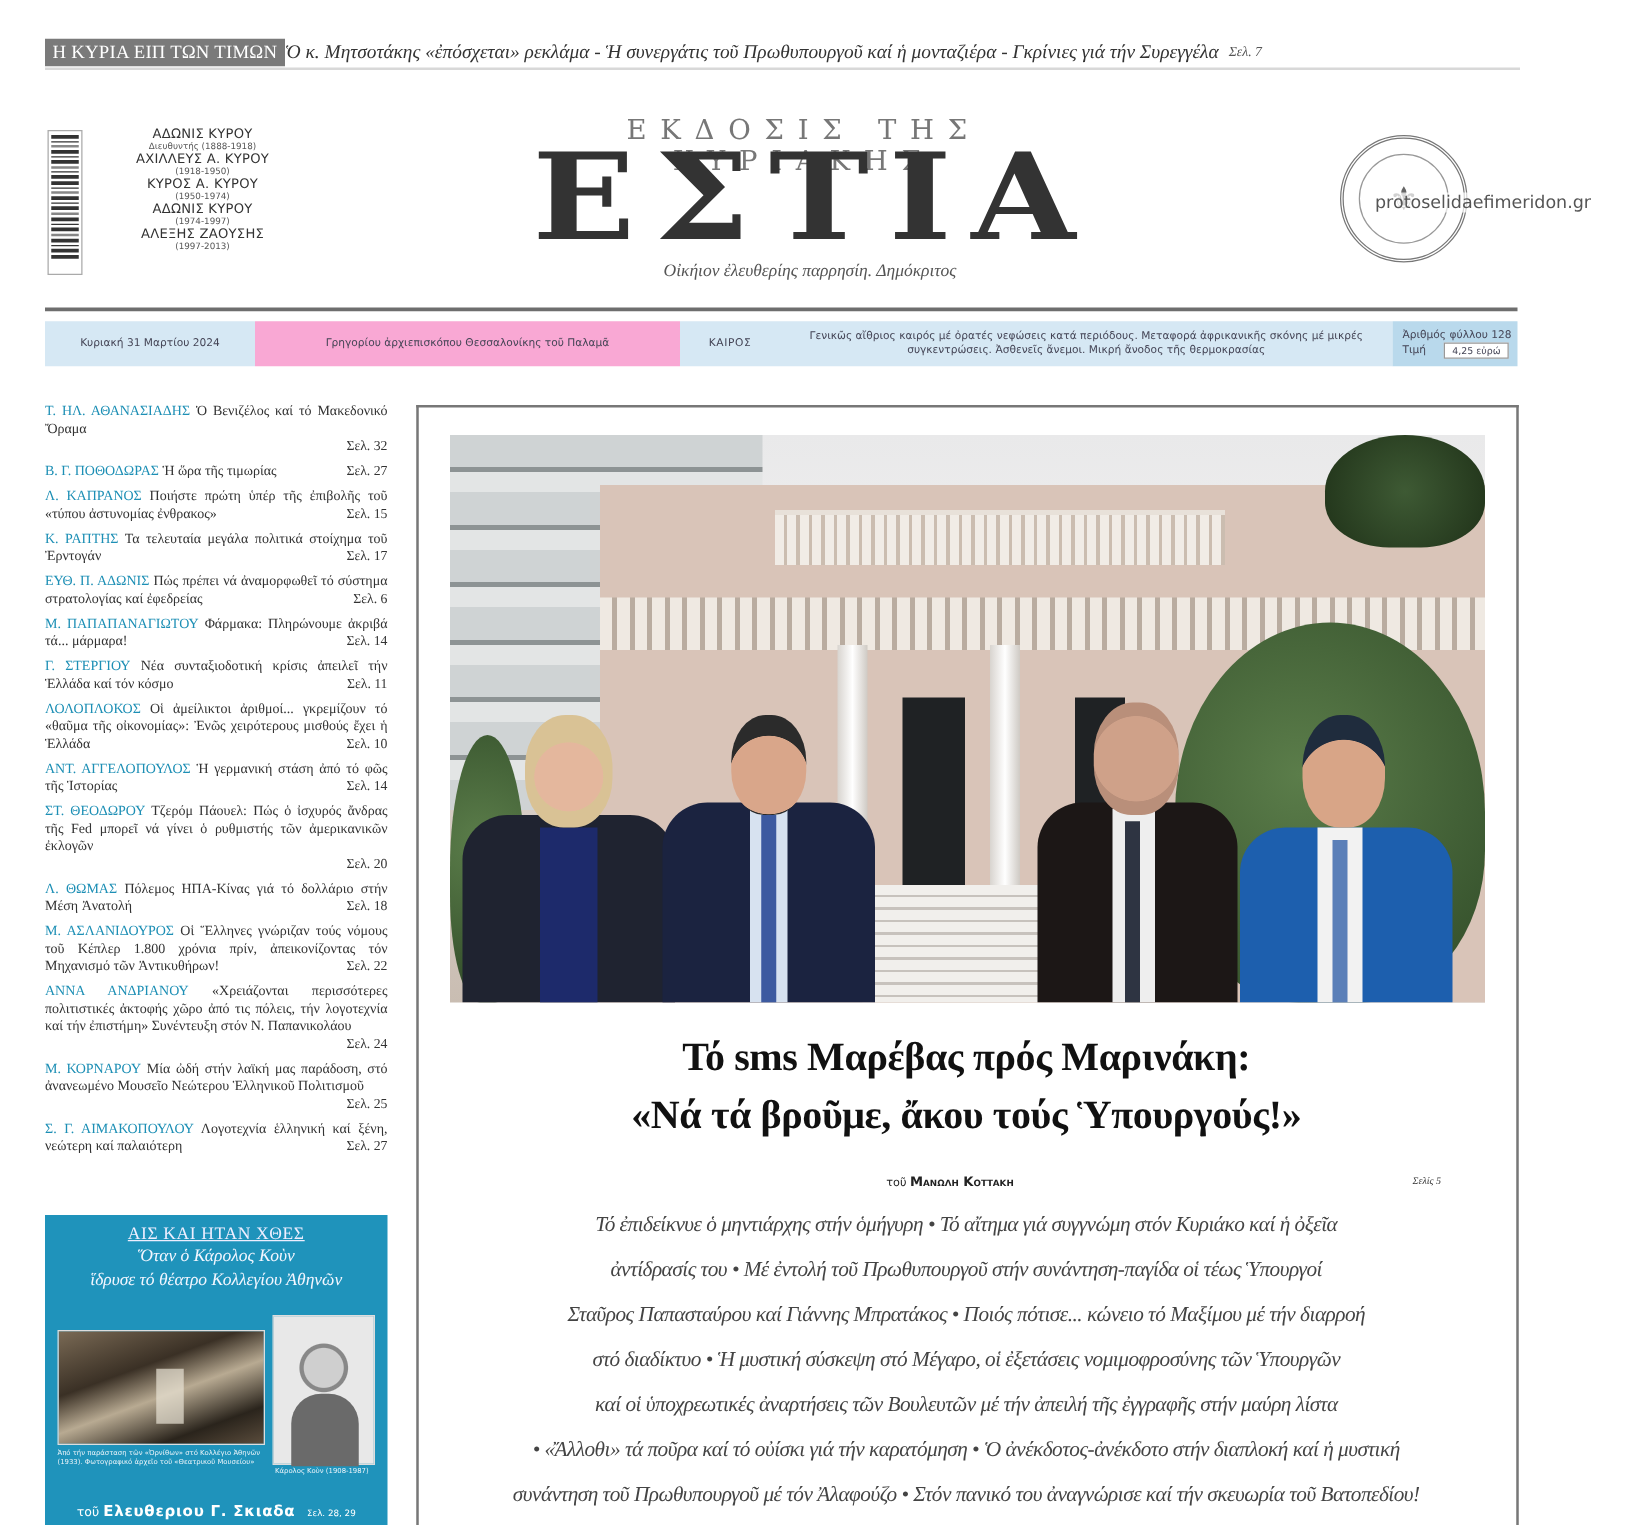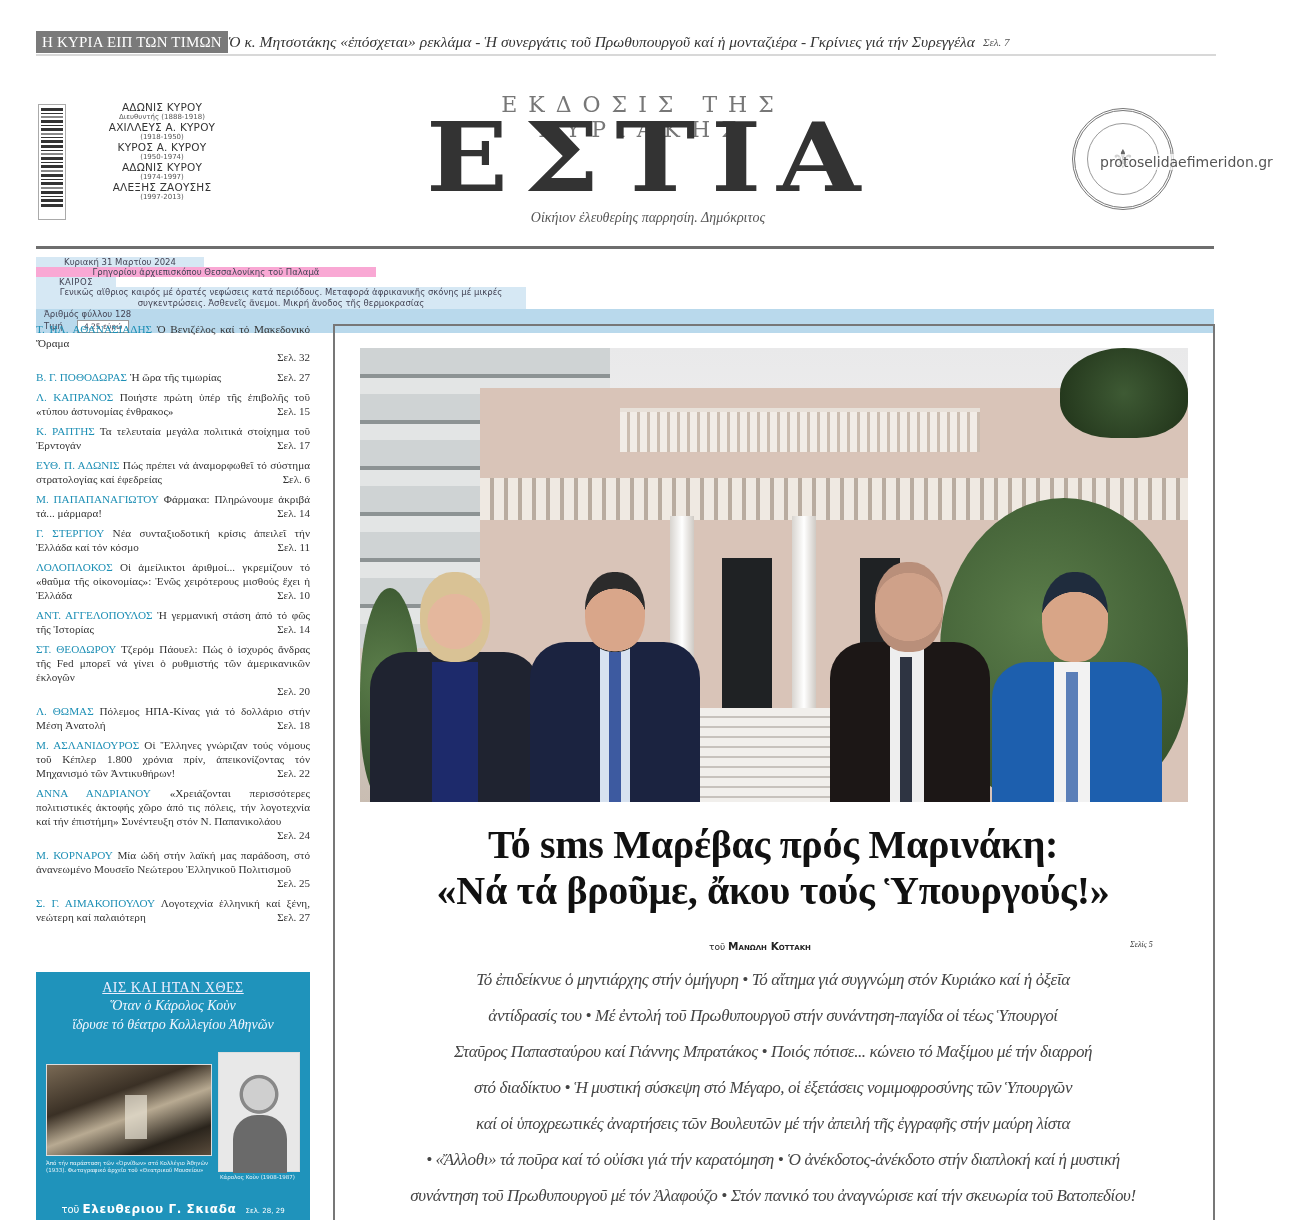--- a/index.html
+++ b/index.html
@@ -26,21 +26,21 @@
   .logo { position: absolute; left: 396px; top: 108px; width: 510px; text-align: center; font-family: "DejaVu Serif", serif; font-weight: bold; font-size: 96px; line-height: 100px; color: #333; letter-spacing: 14px; transform: scaleX(1.12); transform-origin: center; }
   .motto { position: absolute; left: 398px; top: 210px; width: 500px; text-align: center; font-style: italic; font-size: 14px; color: #555; }
 
   .seal { position: absolute; left: 1072px; top: 108px; width: 102px; height: 102px; border-radius: 50%; border: 3px double #777; display: flex; align-items: center; justify-content: center; }
   .seal .inner { width: 72px; height: 72px; border-radius: 50%; border: 1px solid #999; display: flex; align-items: center; justify-content: center; font-size: 26px; color: #666; }
   .seal-url { position: absolute; left: 1100px; top: 154px; font-family: "DejaVu Sans", sans-serif; font-size: 14px; color: #555; background: rgba(255,255,255,0.7); }
 
   .masthead-rule { position: absolute; left: 36px; top: 246px; width: 1178px; height: 3px; background: #6e6e6e; }
 
   
-  .infobar { position: absolute; left: 36px; top: 257px; width: 1178px; height: 36px; display: flex; font-family: "DejaVu Sans", sans-serif; font-size: 8.5px; color: #445; flex-direction: column; }
+  .infobar { position: absolute; left: 36px; top: 257px; width: 1178px; height: 36px; display: flex; font-family: "DejaVu Sans", sans-serif; font-size: 8.5px; color: #445; }
   .infobar > div { display: flex; align-items: center; justify-content: center; text-align: center; }
   .infobar .date { width: 168px; background: #d6e8f4; }
   .infobar .nameday { width: 340px; background: #f9a8d4; }
   .infobar .weather-label { width: 80px; background: #d6e8f4; letter-spacing: 0.5px; }
   .infobar .weather { width: 490px; background: #d6e8f4; line-height: 11px; padding: 0 6px; }
   .infobar .issue { flex: 1; background: #b9d9ec; flex-direction: column; align-items: flex-start; padding-left: 8px; line-height: 11px; }
   .infobar .price-row { display: flex; gap: 14px; align-items: center; }
   .infobar .price { background: #fff; border: 1px solid #999; padding: 0 6px; font-size: 7.5px; }
 
   
@@ -74,21 +74,21 @@
   .balustrade { position: absolute; left: 260px; top: 60px; width: 360px; height: 44px; background: repeating-linear-gradient(90deg, #f1ece6 0 7px, #cbbdb0 7px 10px); border-top: 4px solid #e8e1d9; }
   .column { position: absolute; top: 168px; width: 24px; height: 260px; background: linear-gradient(90deg, #d8d4cf, #ffffff 50%, #cfcac4); }
   .doorway { position: absolute; top: 210px; width: 50px; height: 150px; background: #1f2224; }
   .steps { position: absolute; left: 330px; top: 360px; width: 190px; height: 94px; background: repeating-linear-gradient(180deg, #f1efec 0 8px, #c7c2bd 8px 10px); }
   .person { position: absolute; bottom: 0; }
   .person .head { position: absolute; border-radius: 46% 46% 44% 44%; }
   .person .body { position: absolute; bottom: 0; border-radius: 36px 36px 0 0; }
   .person .shirt { position: absolute; bottom: 0; }
   .person .tie { position: absolute; bottom: 0; width: 12px; }
 
-  .headline { position: absolute; left: 340px; top: 822px; width: 866px; text-align: center; font-family: "Liberation Serif", serif; font-weight: bold; font-size: 40px; line-height: 46px; color: #111; letter-spacing: -0.3px; }
+  .headline { position: absolute; left: 340px; top: 822px; width: 866px; text-align: center; font-family: "Liberation Serif", serif; font-weight: bold; font-size: 32px; line-height: 46px; color: #111; letter-spacing: -0.3px; }
   .byline { position: absolute; left: 560px; top: 940px; width: 400px; text-align: center; font-family: "DejaVu Sans", sans-serif; font-size: 9px; color: #222; }
   .byline .nm { font-size: 10.5px; font-variant: small-caps; font-weight: bold; }
   .main-page { position: absolute; left: 1130px; top: 940px; font-size: 8px; font-style: italic; color: #333; }
   .summary { position: absolute; left: 350px; top: 962px; width: 846px; text-align: center; font-style: italic; font-size: 17px; line-height: 36px; color: #444; letter-spacing: -0.4px; }
 </style>
 </head>
 <body>
 
 <div class="top-strip">
   <span class="label">Η ΚΥΡΙΑ ΕΙΠ ΤΩΝ ΤΙΜΩΝ</span>

